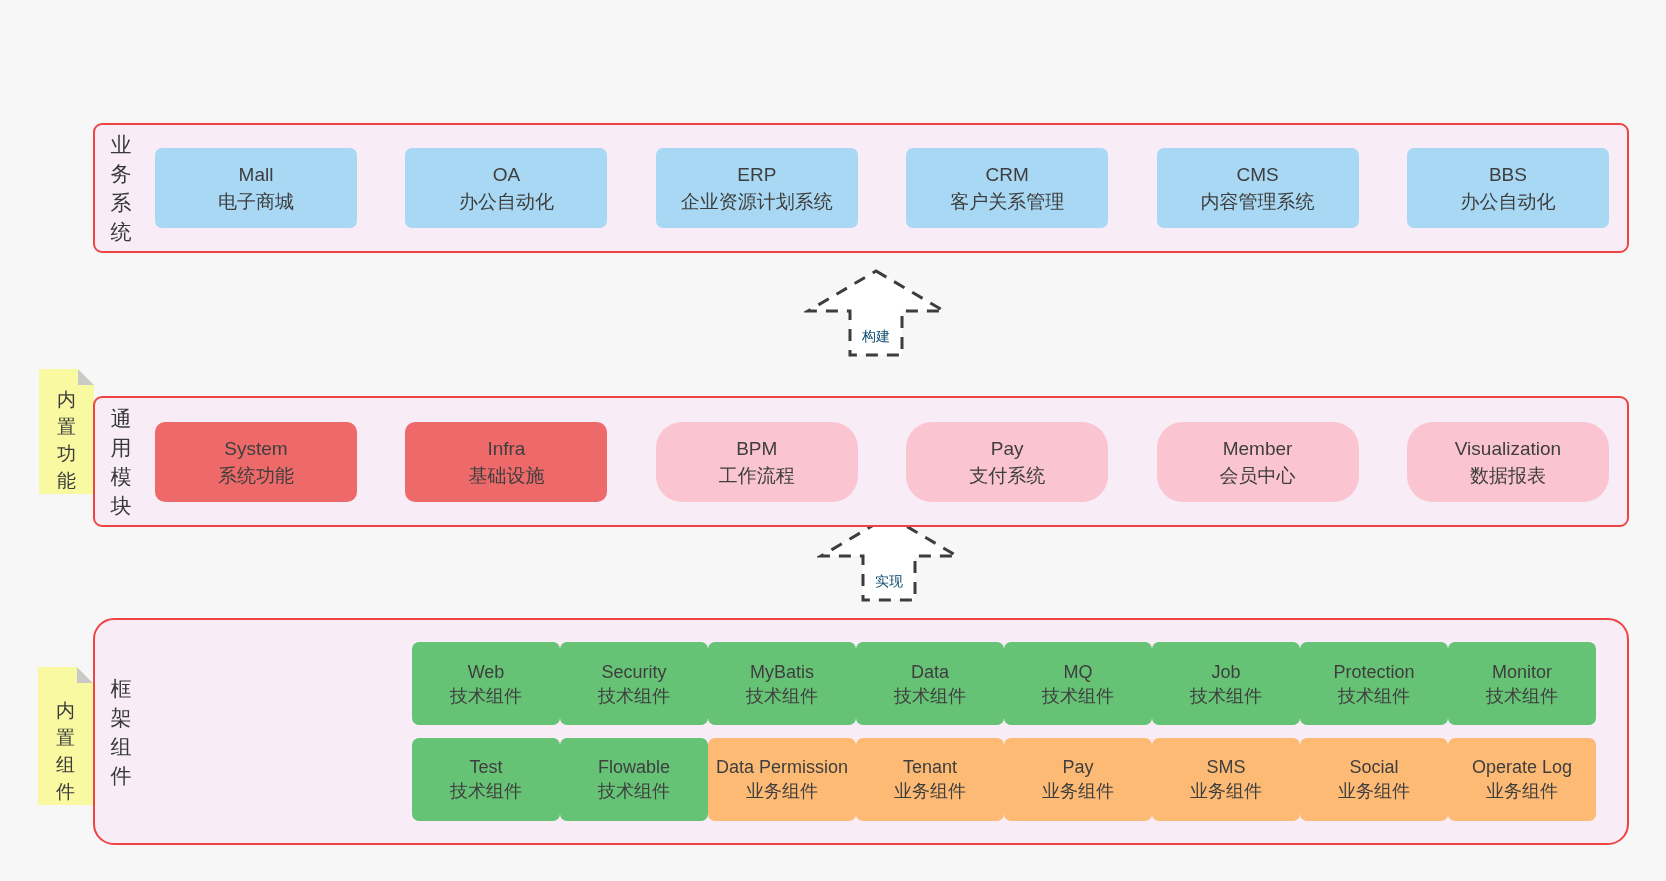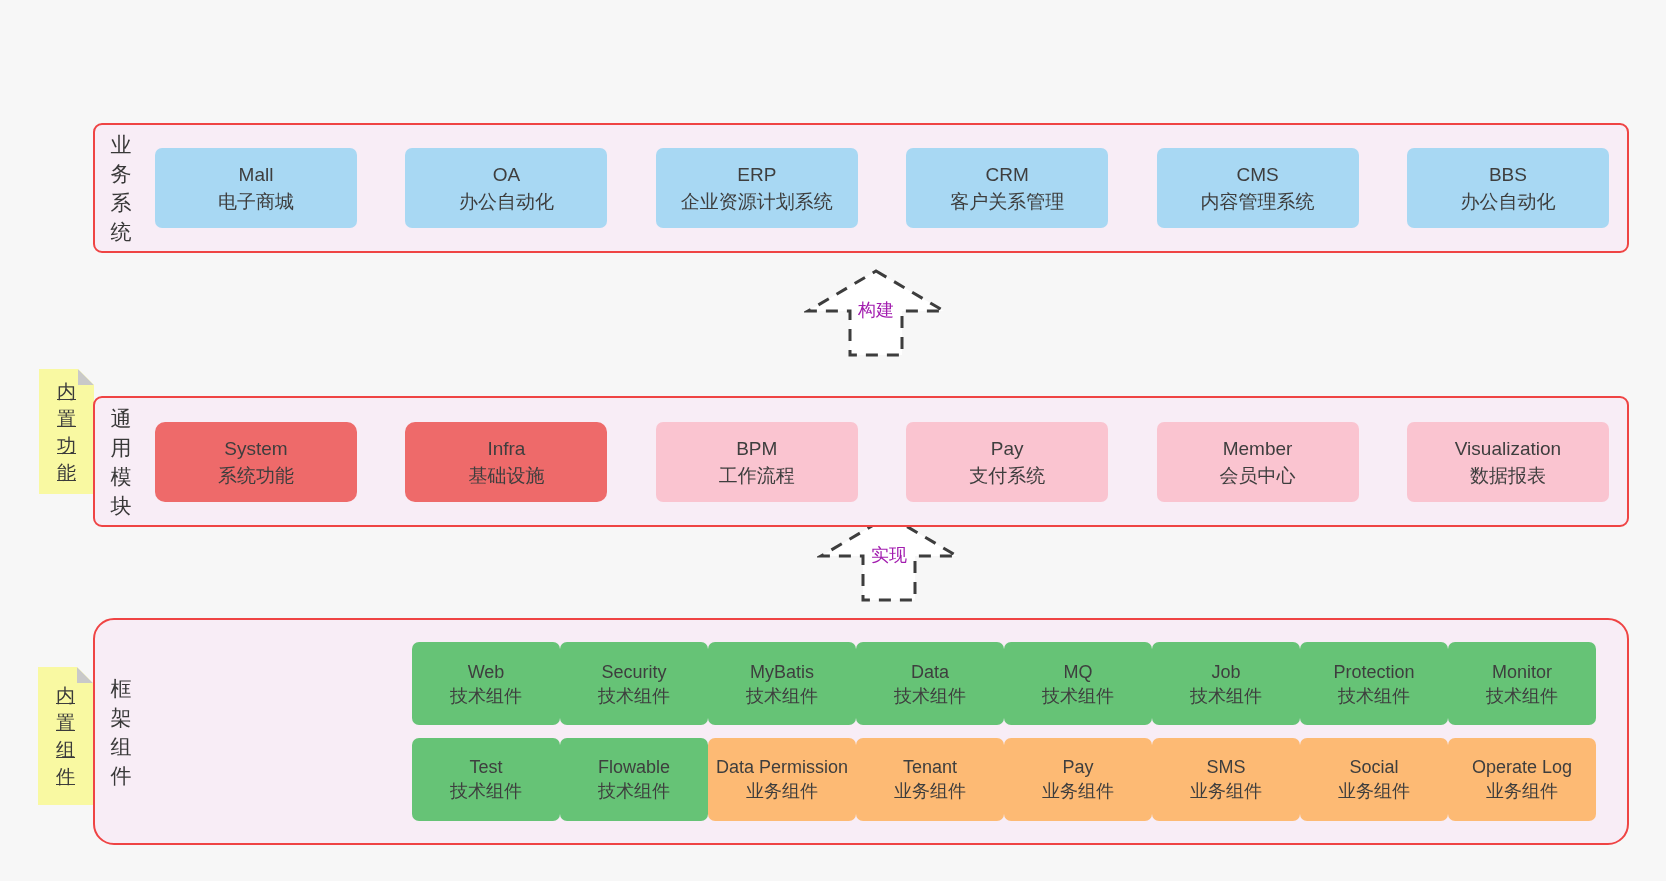--- a/index.html
+++ b/index.html
@@ -44,48 +44,48 @@
     border-radius:7px;
     display:flex; flex-direction:column;
     align-items:center; justify-content:center;
     text-align:center; color:#3e3e3e;
     box-sizing:border-box; padding:2px 6px;
   }
   .box-lg { width:202px; height:80px; font-size:19px; line-height:27px; }
   .box-sm { width:148px; height:83px; font-size:18px; line-height:24px; }
   .blue   { background:#a8d8f3; }
   .red    { background:#ee6a6a;border-radius:10px; }
-  .pink   { background:#fac4d0; }
+  .pink   { background:#fac4d0;border-radius:26px; }
   .green  { background:#66c376; }
   .lgreen { background:#fdba74; }
 
   
   .sticky {
     position:absolute; width:55px; z-index:1;
     background:#f9f9a2;
     clip-path:polygon(0 0, calc(100% - 16px) 0, 100% 16px, 100% 100%, 0 100%);
-    display:flex; align-items:center; justify-content:center;text-decoration:underline;
+    display:flex; align-items:flex-end; justify-content:center;
   }
   .sticky-fold {
     position:absolute; top:0; right:0;
     width:16px; height:16px; background:#c9c9c9;
     clip-path:polygon(0 0, 100% 100%, 0 100%);
   }
   .sticky-text {
     width:22px; font-size:19px; line-height:27px;
     text-align:center; word-break:break-all; color:#3a3a3a;
   }
 
   
   .arrow { position:absolute; width:144px; height:90px; z-index:1; }
   .arrow svg { display:block; }
   .arrow-label {
-    position:absolute; top:32px; left:50%; transform:translateX(-50%);
+    position:absolute; top:58px; left:50%; transform:translateX(-50%);
     background:#ffffff; padding:0 3px;
-    font-size:18px; line-height:20px; color:#a21caf; white-space:nowrap;
+    font-size:14px; line-height:20px; color:#0c4a6e; white-space:nowrap;
   }
 </style>
 </head>
 <body>
 
 <div id="stage">
 
   <div class="sticky" style="left:39px; top:369px; height:125px;">
     <div class="sticky-fold"></div>
     <div class="sticky-text">内置功能</div>

